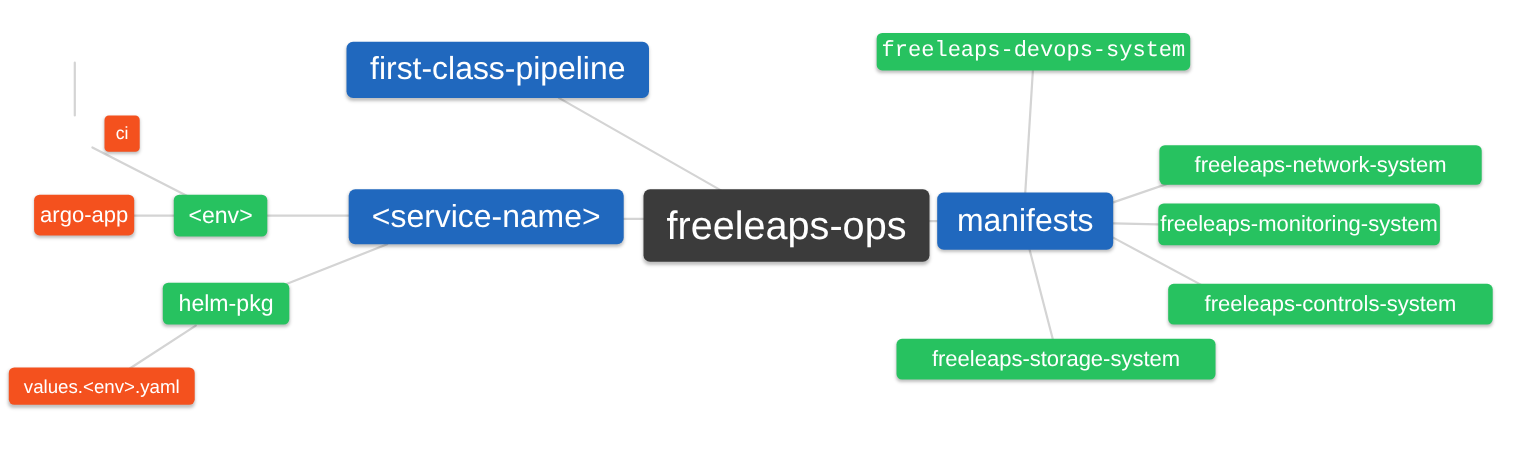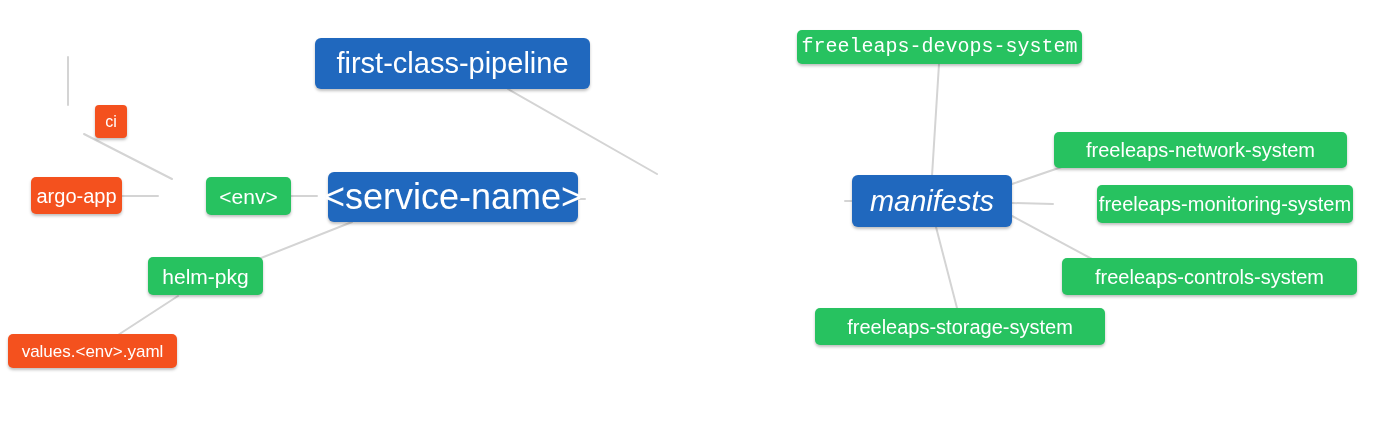--- a/index.html
+++ b/index.html
@@ -36,30 +36,30 @@
   }
   .c-orange { background: #f8a524; }
   .c-red    { background: #f4511e; }
   .c-green  { background: #27c260; }
   .c-blue   { background: #2068be; }
   .c-dark   { background: #3b3b3b; }
 
   .p-jenkinsfile { left: 20px;  top: 28px;  width: 95px;  height: 29px; font-size: 13.5px; border-radius: 4px; }
   .p-ci          { left: 53px;  top: 105px; width: 32px;  height: 33px; font-size: 16px; border-radius: 4px; margin-left: 42px; }
   .p-argo        { left: 31px;  top: 177px; width: 91px;  height: 37px; font-size: 20px; }
-  .p-env         { left: 158px; top: 177px; width: 85px;  height: 38px; font-size: 21px; margin-left: 48px; }
+  .p-env         { left: 158px; top: 177px; width: 85px;  height: 38px; font-size: 21px; }
   .p-helm        { left: 148px; top: 257px; width: 115px; height: 38px; font-size: 21px; }
   .p-values      { left: 8px;   top: 334px; width: 169px; height: 34px; font-size: 17px; text-align: center; }
   .p-pipeline    { left: 315px; top: 38px;  width: 275px; height: 51px; font-size: 29px; border-radius: 6px; }
-  .p-service     { left: 328px; top: 172px; width: 250px; height: 50px; font-size: 36px; border-radius: 6px; }
+  .p-service     { left: 317px; top: 172px; width: 250px; height: 50px; font-size: 29px; border-radius: 6px; }
   .p-ops         { left: 585px; top: 172px; width: 260px; height: 66px; font-size: 36px; border-radius: 6px; }
-  .p-manifests   { left: 852px; top: 175px; width: 160px; height: 52px; font-size: 29px; border-radius: 6px; font-style: italic; }
+  .p-manifests   { left: 852px; top: 175px; width: 160px; height: 52px; font-size: 29px; border-radius: 6px; }
   .p-devops      { left: 797px; top: 30px;  width: 285px; height: 34px; font-size: 20px; font-family: Liberation Mono, monospace; }
   .p-network     { left: 1054px;top: 112px; width: 293px; height: 36px; font-size: 20px; margin-top: 20px; }
-  .p-monitoring  { left: 1053px;top: 185px; width: 256px; height: 38px; font-size: 20px; margin-left: 44px; }
+  .p-monitoring  { left: 1053px;top: 185px; width: 256px; height: 38px; font-size: 20px; }
   .p-controls    { left: 1062px;top: 258px; width: 295px; height: 37px; font-size: 20px; }
   .p-storage     { left: 815px; top: 308px; width: 290px; height: 37px; font-size: 20px; }
 </style>
 </head>
 <body>
 
 <div class="canvas">
 
   <svg class="edges" viewBox="0 0 1390 421" xmlns="http://www.w3.org/2000/svg">
     <line x1="68" y1="57" x2="68" y2="105"></line>
@@ -78,20 +78,21 @@
     <line x1="936" y1="227" x2="957" y2="308"></line>
   </svg>
 
   <div class="node c-red    p-ci">ci</div>
   <div class="node c-red    p-argo">argo-app</div>
   <div class="node c-green  p-env">&lt;env&gt;</div>
   <div class="node c-green  p-helm">helm-pkg</div>
   <div class="node c-red    p-values">values.&lt;env&gt;.yaml</div>
   <div class="node c-blue   p-pipeline">first-class-pipeline</div>
   <div class="node c-blue   p-service">&lt;service-name&gt;</div>
+  <div class="node c-dark   p-ops">freeleaps-ops</div>
   <div class="node c-blue   p-manifests">manifests</div>
   <div class="node c-green  p-devops">freeleaps-devops-system</div>
   <div class="node c-green  p-network">freeleaps-network-system</div>
   <div class="node c-green  p-monitoring">freeleaps-monitoring-system</div>
   <div class="node c-green  p-controls">freeleaps-controls-system</div>
   <div class="node c-green  p-storage">freeleaps-storage-system</div>
 
 </div>
 
 </body></html>

